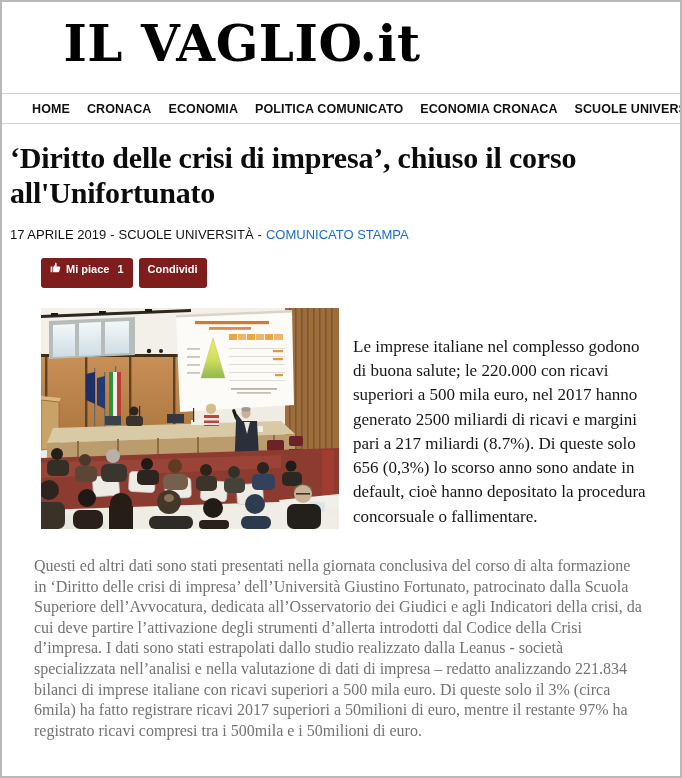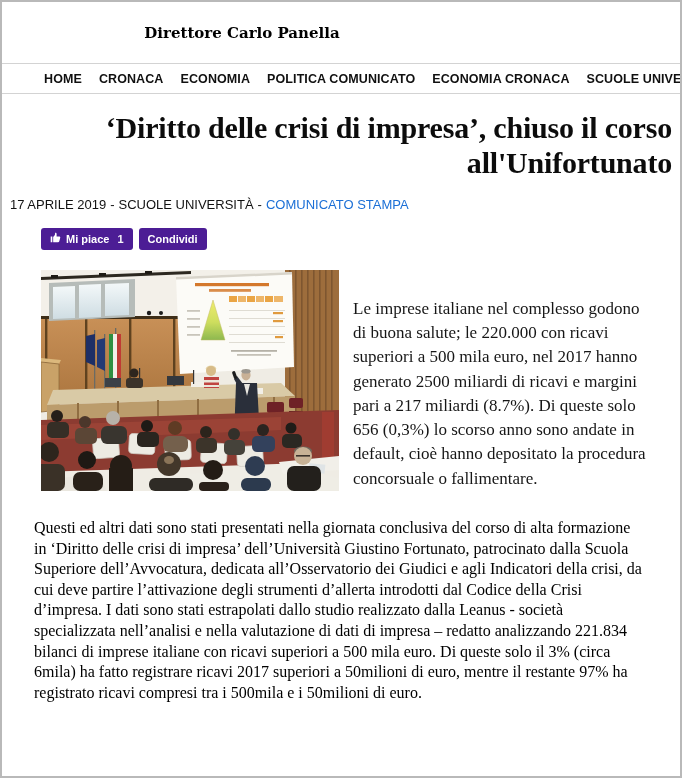--- a/index.html
+++ b/index.html
@@ -19,66 +19,66 @@
     letter-spacing:0.5px; color:#000; display:inline-block; cursor:pointer;
   }
   .tagline {
     font-family:"DejaVu Serif", serif;
     font-weight:bold; font-size:15px; margin-top:8px; color:#000;
   }
   
   .nav {
     margin-top:21px; height:31px;
     border-top:1px solid #d3d3d3; border-bottom:1px solid #d3d3d3;
-    display:flex; align-items:center; gap:17px; padding-left:42px;
+    display:flex; align-items:center; gap:17px; padding-left:30px;
   }
   .nav .nav-item {
     font-size:12.5px; font-weight:bold; color:#101010;
     letter-spacing:0.1px; cursor:pointer; white-space:nowrap;
   }
   
   .article { padding:0 8px; }
   .title {
     font-family:"Liberation Serif", serif;
     font-weight:bold; font-size:30px; line-height:35px;
-    letter-spacing:-0.2px; color:#0c0c0c; margin-top:16px; max-width:668px;text-align:right;
+    letter-spacing:-0.2px; color:#0c0c0c; margin-top:16px; max-width:668px;
   }
   .meta { margin-top:17px; font-size:13px; font-weight:normal; color:#121212; }
   .meta .sep { margin:0 4px; }
   .meta .cat-link { color:#1b6fd6; cursor:pointer; }
   .social { margin:16px 0 0 31px; display:flex; gap:6px; }
   .fb-btn {
-    background:#4c1d95; color:#fff; border:none; border-radius:3px;
+    background:#7f1d1d; color:#fff; border:none; border-radius:3px;
     font-family:"Liberation Sans", sans-serif;
     font-size:11px; font-weight:bold;
-    padding:4px 9px 5px; display:inline-flex; align-items:center; gap:5px;
+    padding:4px 9px 13px; display:inline-flex; align-items:center; gap:5px;
     cursor:pointer; line-height:12px;
   }
   .fb-btn .count { margin-left:3px; opacity:.95; }
   .thumb-svg { display:block; }
   
   .media { display:flex; margin:20px 0 0 31px; align-items:flex-end; }
   .photo-fig { width:298px; height:221px; flex:none; overflow:hidden; }
   .lead {
     font-family:"Liberation Serif", serif;
     font-size:17px; line-height:24.3px; color:#161616;
     width:302px; margin-left:14px; margin-top:-4px;
   }
   
   .body-par {
     font-family:"Liberation Serif", serif;
-    font-size:16px; line-height:20.6px; color:#000000;
+    font-size:16px; line-height:20.6px; color:#737373;
     margin:27px 26px 0 24px;
   }
 </style>
 </head>
 <body>
 
 <header class="masthead">
-  <div class="tagline">Direttore Carlo Panella</div>
+  <div class="logo">IL VAGLIO.it</div>
 </header>
 
 <nav class="nav">
   <span class="nav-item">HOME</span>
   <span class="nav-item">CRONACA</span>
   <span class="nav-item">ECONOMIA</span>
   <span class="nav-item">POLITICA COMUNICATO</span>
   <span class="nav-item">ECONOMIA CRONACA</span>
   <span class="nav-item">SCUOLE UNIVERSITÀ</span>
 </nav>

